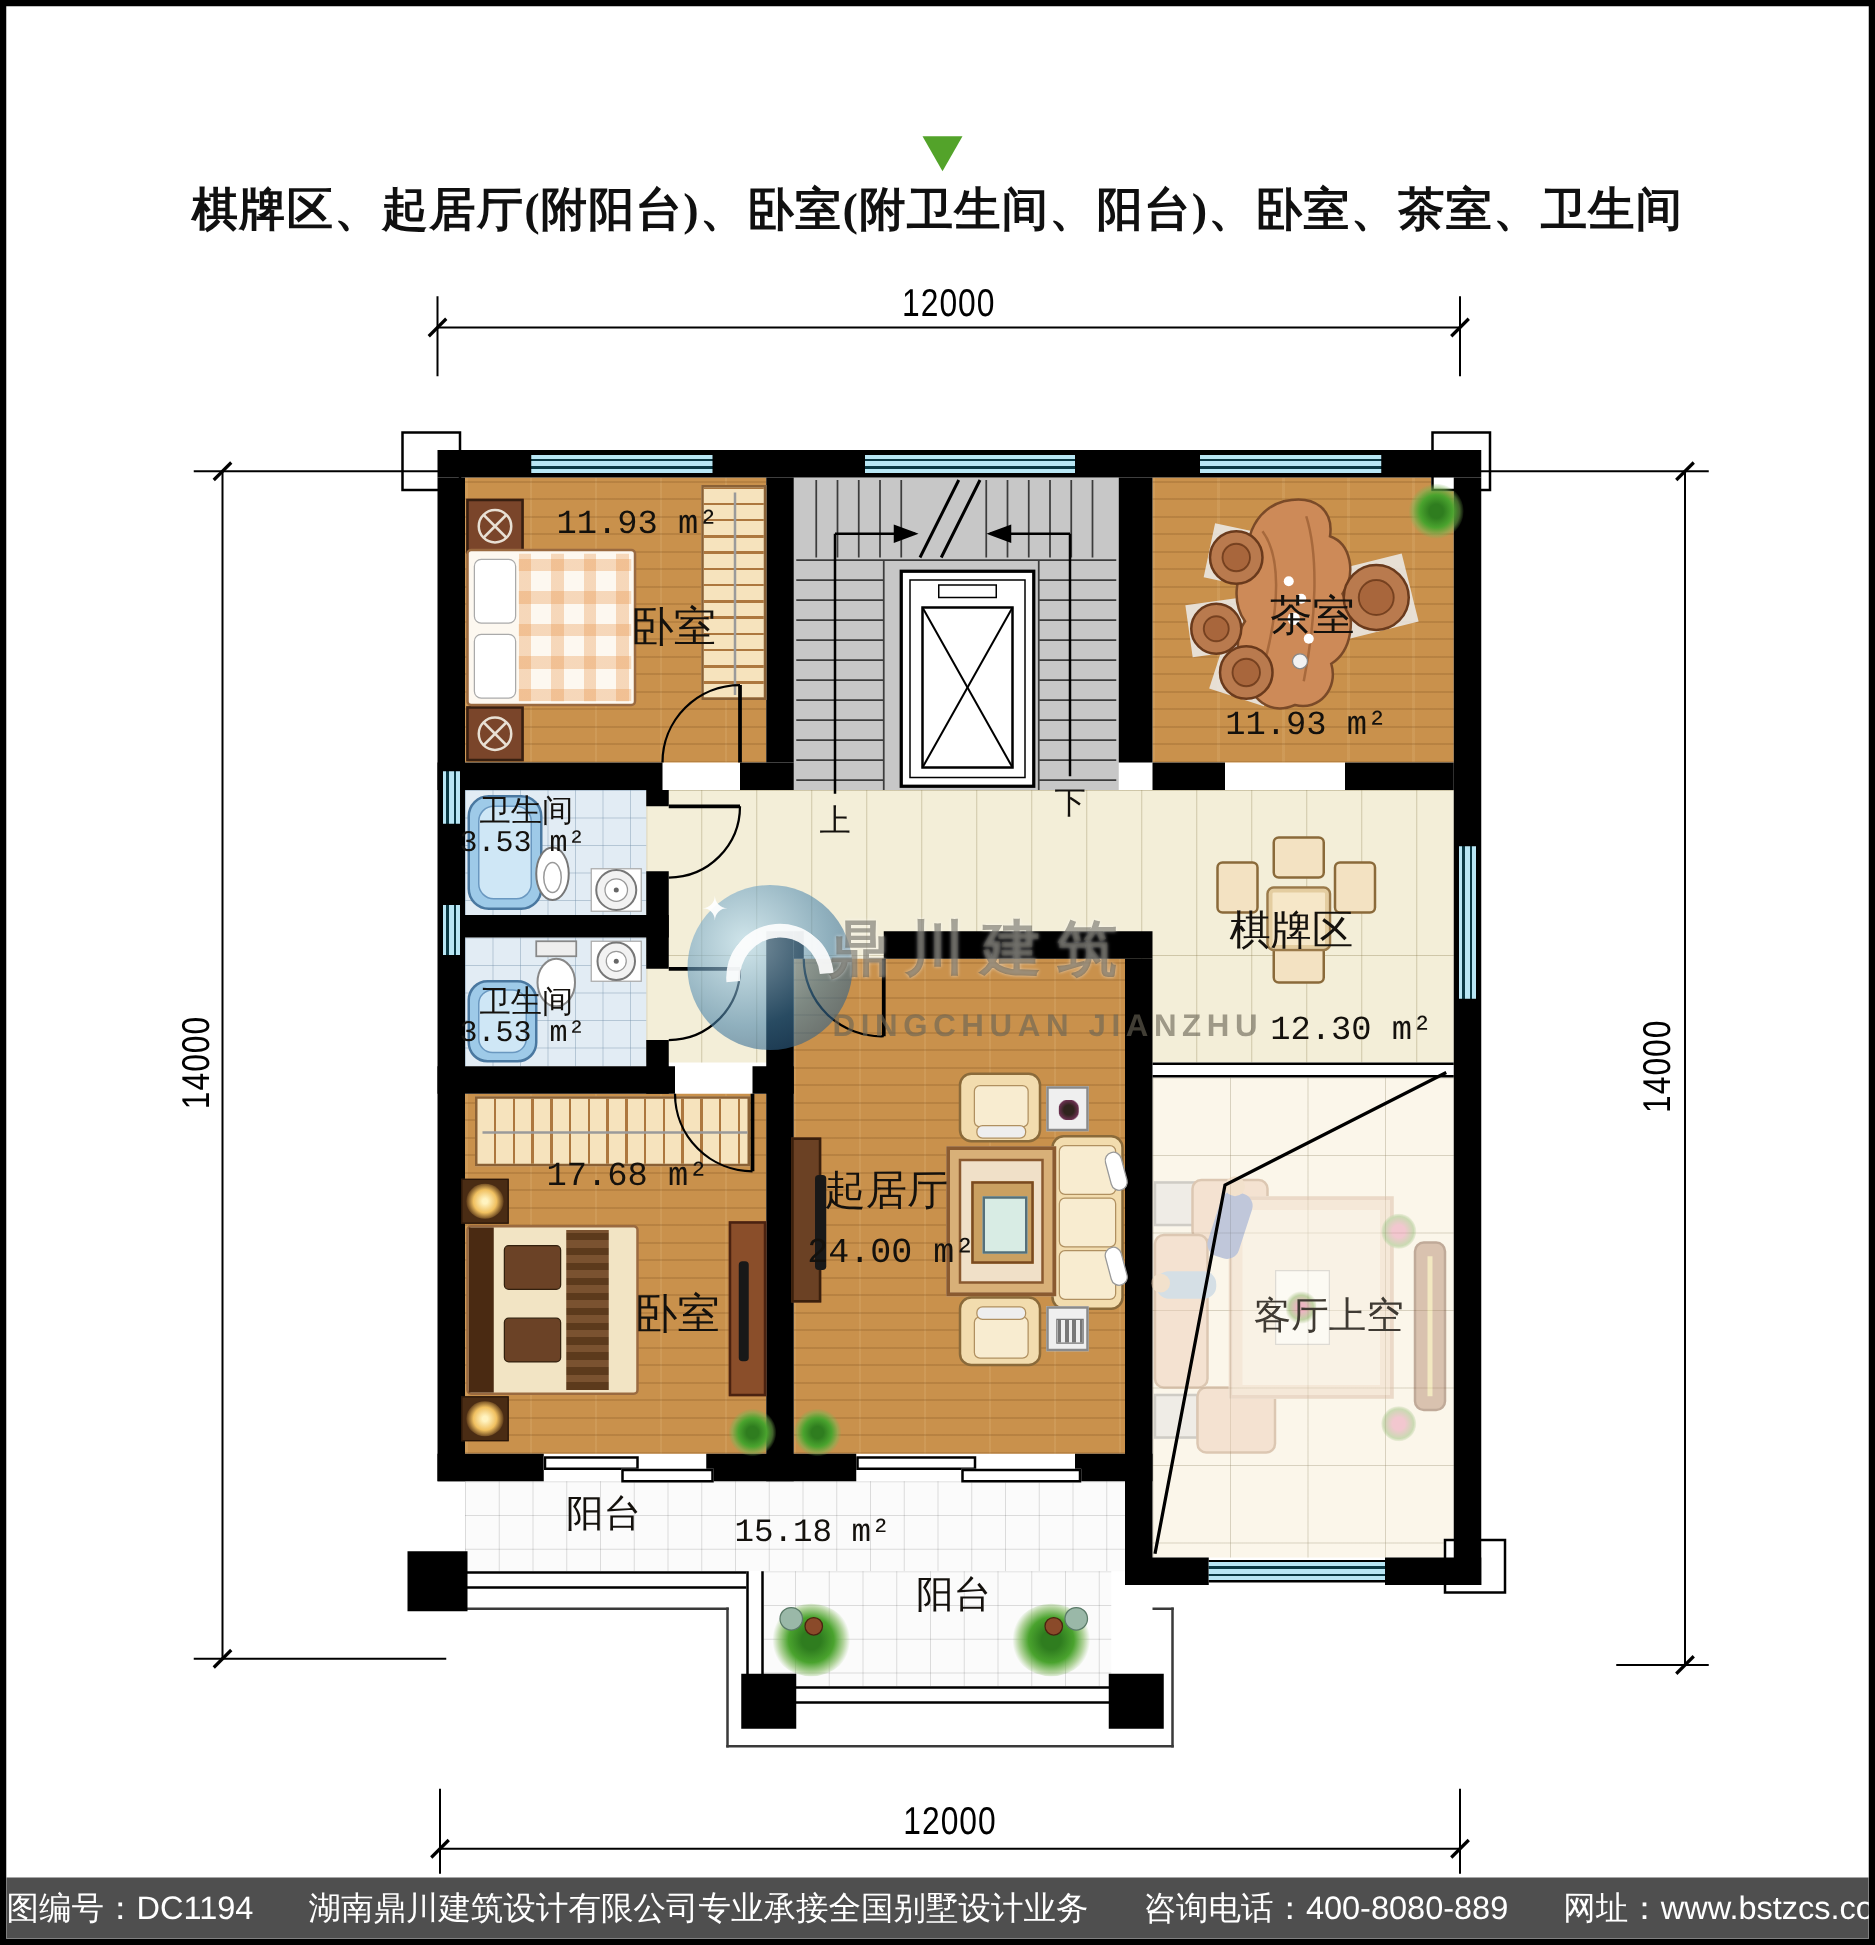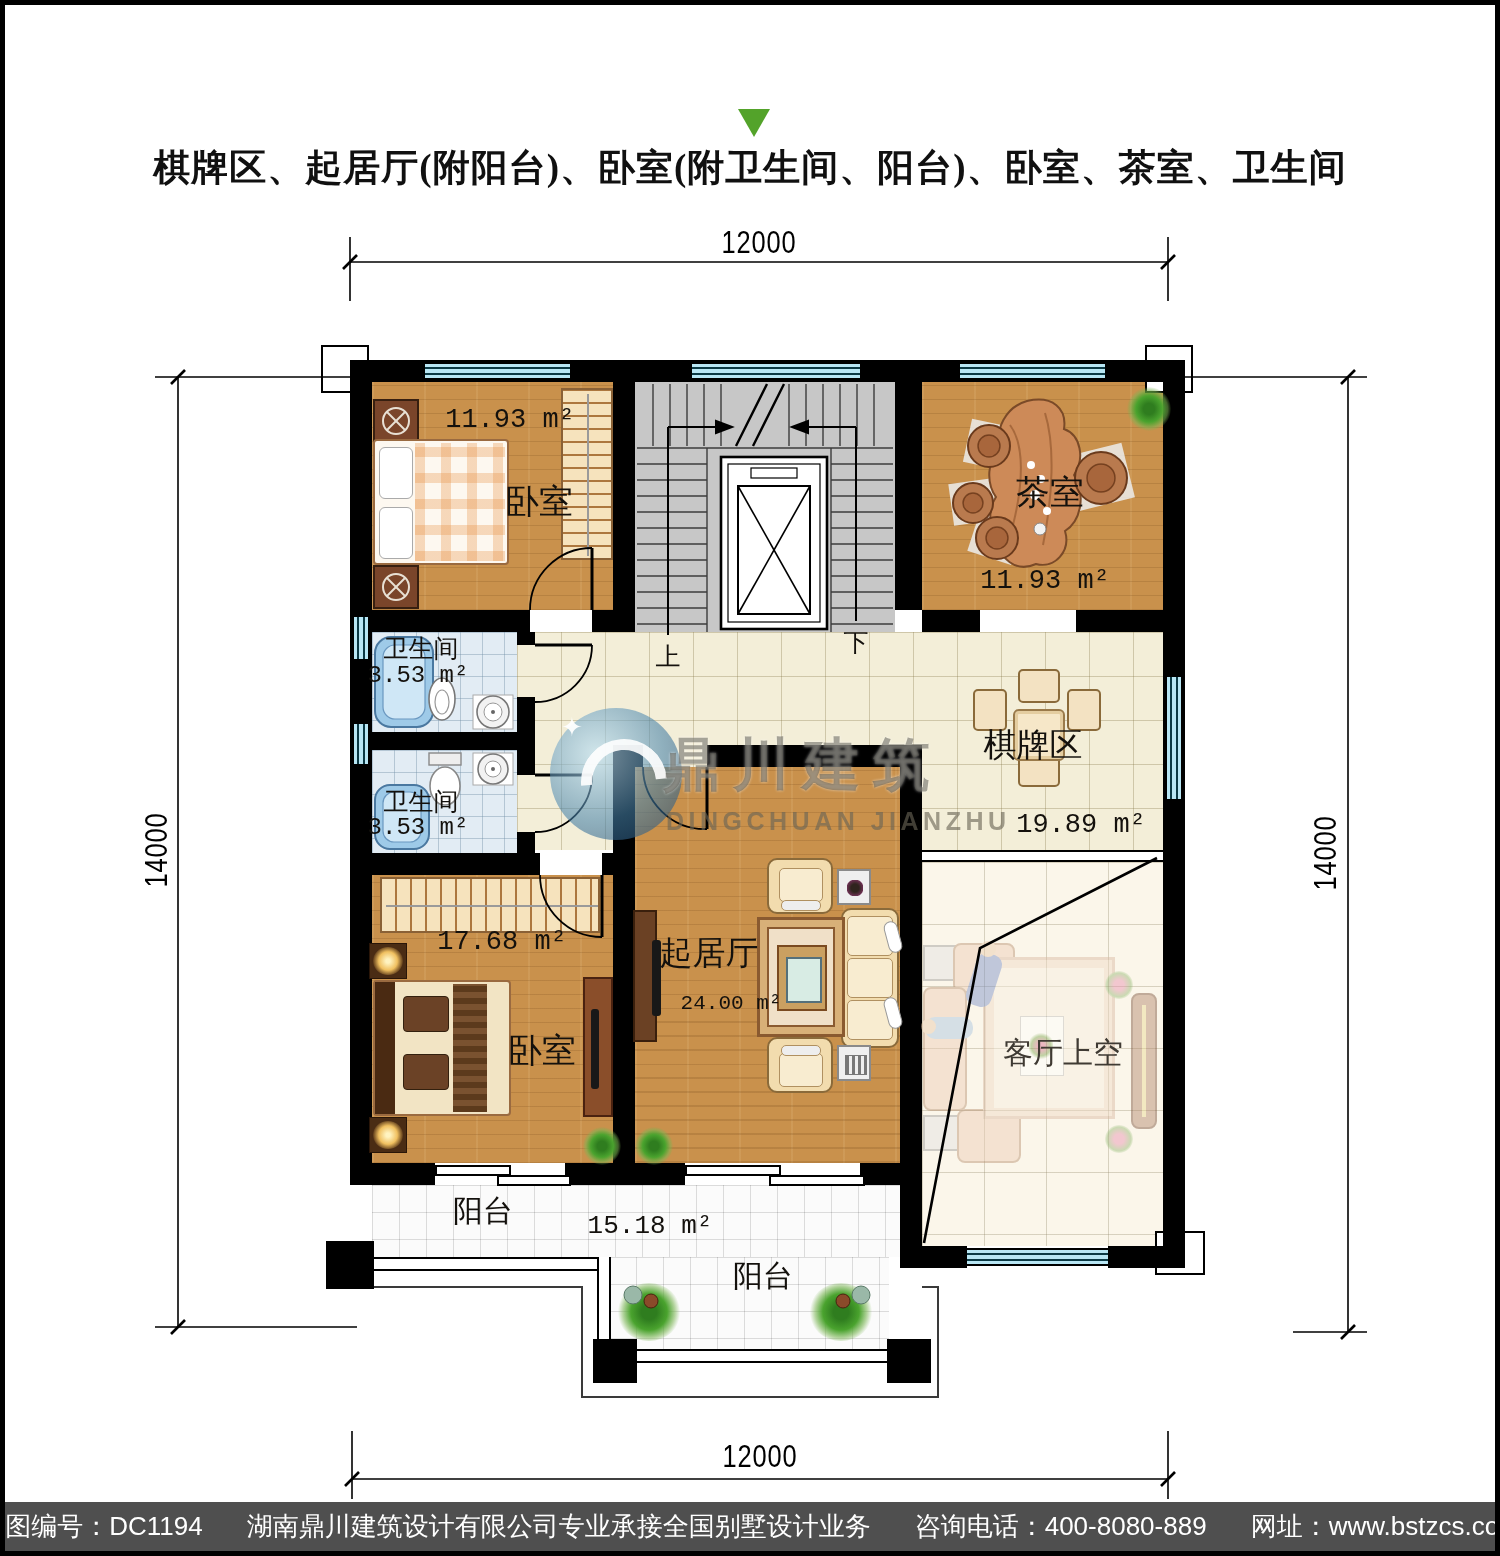--- a/index.html
+++ b/index.html
@@ -91,21 +91,21 @@
   .dimtxt{position:absolute;transform:translate(-50%,-50%) scaleX(.82);font-size:31px;color:#000;z-index:40;
        font-family:"Liberation Sans",sans-serif;letter-spacing:1px;white-space:nowrap;}
   .dimv{transform:translate(-50%,-50%) rotate(-90deg) scaleX(.82);}
   
   .wm{z-index:30;pointer-events:none;}
   .wmlogo{left:545px;top:703px;width:132px;height:132px;border-radius:50%;opacity:.72;
       background:radial-gradient(circle at 35% 35%,rgba(190,225,245,.9),rgba(70,130,170,.8) 55%,rgba(25,65,105,.85));}
   .wmring{left:576px;top:734px;width:64px;height:64px;border-radius:50%;opacity:.9;
       border:11px solid transparent;border-top-color:#fff;border-left-color:#fff;transform:rotate(40deg);}
   .wmstar{left:556px;top:707px;color:#fff;font-size:26px;opacity:.95;}
-  .wmcn{left:658px;top:722px;width:310px;font-size:57px;font-weight:bold;letter-spacing:13px;
+  .wmcn{left:658px;top:722px;width:310px;font-size:48px;font-weight:bold;letter-spacing:13px;
       color:rgba(88,86,76,.52);text-shadow:0 0 3px rgba(255,255,255,.55);font-family:"Liberation Serif",serif;white-space:nowrap;}
   .wmen{left:661px;top:802px;font-size:25px;font-weight:bold;letter-spacing:4.5px;color:rgba(105,100,85,.62);
       font-family:"Liberation Sans",sans-serif;white-space:nowrap;}
   
   .foot{left:0;bottom:0;width:100%;height:49px;background:var(--c-footer,#4f4f4f);z-index:50;
         display:flex;align-items:center;justify-content:center;gap:44px;}
   .foot span{color:#fff;font-size:26px;font-family:"Liberation Sans",sans-serif;white-space:nowrap;}
   svg.link{z-index:20;pointer-events:none;}
   .plantd{z-index:13;border-radius:50%;
       background:radial-gradient(circle,#2f7d1f 18%,#4aa32e 42%,rgba(120,180,80,.55) 60%,transparent 72%);}
@@ -442,25 +442,25 @@
 
   <div class="lbl" style="left:505px;top:415px;font-size:27px">11.93 m²</div>
   <div class="lbl" style="left:534px;top:497px;font-size:34px">卧室</div>
   <div class="lbl" style="left:1045px;top:488px;font-size:34px">茶室</div>
   <div class="lbl" style="left:1040px;top:576px;font-size:27px">11.93 m²</div>
   <div class="lbl" style="left:416px;top:643px;font-size:25px">卫生间</div>
   <div class="lbl" style="left:413px;top:670px;font-size:24px">3.53 m²</div>
   <div class="lbl" style="left:416px;top:796px;font-size:25px">卫生间</div>
   <div class="lbl" style="left:413px;top:822px;font-size:24px">3.53 m²</div>
   <div class="lbl" style="left:1028px;top:740px;font-size:33px">棋牌区</div>
-  <div class="lbl" style="left:1076px;top:820px;font-size:27px">19.89 m²</div>
+  <div class="lbl" style="left:1076px;top:820px;font-size:27px">12.30 m²</div>
   <div class="lbl" style="left:497px;top:937px;font-size:27px">17.68 m²</div>
   <div class="lbl" style="left:537px;top:1046px;font-size:34px">卧室</div>
   <div class="lbl" style="left:704px;top:948px;font-size:33px">起居厅</div>
-  <div class="lbl" style="left:726px;top:998px;font-size:21px">24.00 m²</div>
+  <div class="lbl" style="left:708px;top:998px;font-size:28px">24.00 m²</div>
   <div class="lbl" style="left:1058px;top:1048px;font-size:30px;color:#3f3a33">客厅上空</div>
   <div class="lbl" style="left:478px;top:1206px;font-size:30px">阳台</div>
   <div class="lbl" style="left:645px;top:1221px;font-size:26px">15.18 m²</div>
   <div class="lbl" style="left:758px;top:1271px;font-size:30px">阳台</div>
   <div class="lbl" style="left:663px;top:651px;font-size:25px">上</div>
   <div class="lbl" style="left:851px;top:637px;font-size:25px">下</div>
 
   <div class="dimtxt" style="left:754px;top:238px">12000</div>
   <div class="dimtxt" style="left:755px;top:1452px">12000</div>
   <div class="dimtxt dimv" style="left:152px;top:845px">14000</div>

